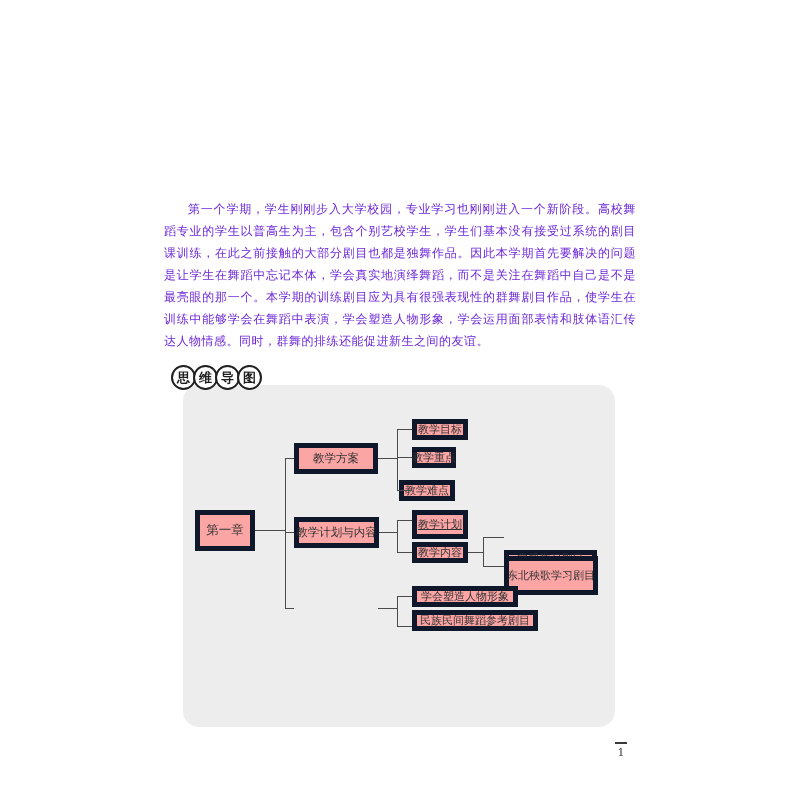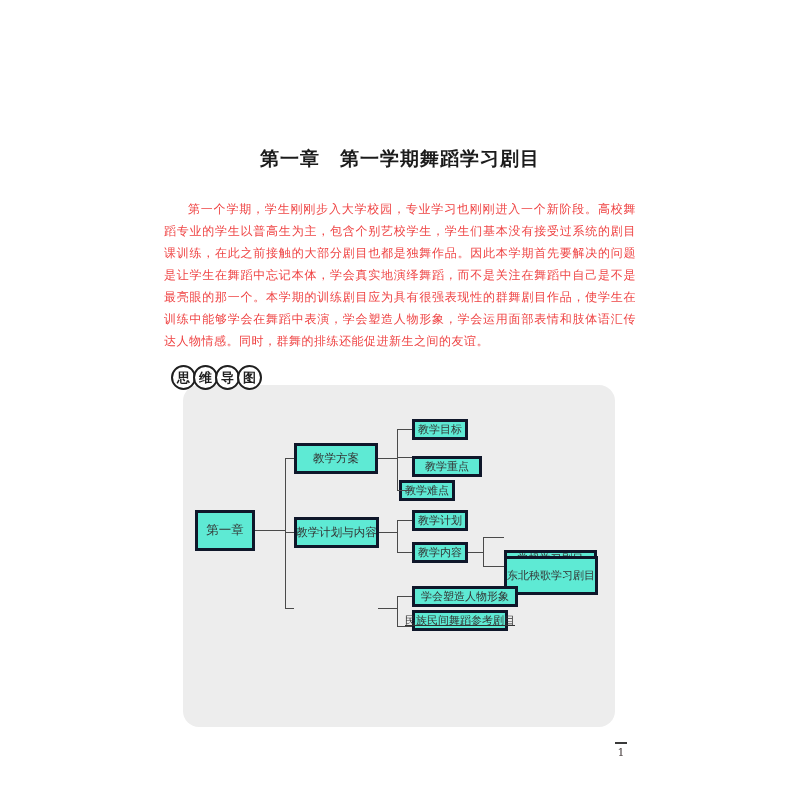--- a/index.html
+++ b/index.html
@@ -8,81 +8,80 @@
     font-family:"DejaVu Serif", serif; overflow:hidden;
   }
   .chapter-title {
     position:absolute; left:164px; top:146px; width:472px;
     text-align:center; font-family:"DejaVu Sans","Liberation Sans",sans-serif;
     font-weight:bold; font-size:19px; letter-spacing:1px; color:#1b1b1b;
     margin:0;
   }
   .body-text {
     position:absolute; left:164px; top:198px; width:472px;
-    font-size:12px; line-height:22px; letter-spacing:0.5px; color:#ef4444;
+    font-size:12px; line-height:22px; letter-spacing:0.5px; color:#6d28d9;
     text-align:justify; text-indent:2em; margin:0;
   }
   .mindmap-badge { position:absolute; left:171px; top:365px; display:flex; z-index:2; }
   .badge-circle {
     width:25px; height:25px; border:2px solid #1f1f1f; border-radius:50%;
     background:#ffffff; display:flex; align-items:center; justify-content:center;
     font-family:"DejaVu Sans","Liberation Sans",sans-serif; font-weight:bold;
     font-size:13px; color:#1f1f1f; margin-left:-3px; box-sizing:border-box;
   }
   .badge-circle:first-child { margin-left:0; }
   .mindmap-panel {
     position:absolute; left:183px; top:385px; width:432px; height:342px;
     background:#ededed; border-radius:16px;
   }
   .node {
-    position:absolute; background:#5eead4; border:3px solid #0f172a;
+    position:absolute; background:#fca5a5; border:5px solid #0f172a;
     display:flex; align-items:center; justify-content:center;
     font-family:"DejaVu Sans","Liberation Sans",sans-serif; color:#333333;
     box-sizing:border-box; white-space:nowrap;text-align:center;
   }
   .fs-root { font-size:12.5px;font-family:Liberation Mono, monospace; }
   .fs-branch { font-size:11.5px; }
   .fs-leaf { font-size:11px; }
   .hline, .vline { position:absolute; background:#4a4a4a; }
   .hline { height:1px; }
   .vline { width:1px; }
   .page-footer { position:absolute; left:605px; top:742px; width:32px; text-align:center; }
   .footer-rule { width:12px; height:2px; background:#3a3a3a; margin:0 auto 2px auto; }
   .footer-num { font-size:11px; color:#463c3c; font-family:"DejaVu Serif",serif; }
 </style>
 </head>
 <body>
 
 <div class="canvas">
 
-  <h1 class="chapter-title">第一章　第一学期舞蹈学习剧目</h1>
 
   <p class="body-text">第一个学期，学生刚刚步入大学校园，专业学习也刚刚进入一个新阶段。高校舞蹈专业的学生以普高生为主，包含个别艺校学生，学生们基本没有接受过系统的剧目课训练，在此之前接触的大部分剧目也都是独舞作品。因此本学期首先要解决的问题是让学生在舞蹈中忘记本体，学会真实地演绎舞蹈，而不是关注在舞蹈中自己是不是最亮眼的那一个。本学期的训练剧目应为具有很强表现性的群舞剧目作品，使学生在训练中能够学会在舞蹈中表演，学会塑造人物形象，学会运用面部表情和肢体语汇传达人物情感。同时，群舞的排练还能促进新生之间的友谊。</p>
 
   <div class="mindmap-badge">
     <span class="badge-circle">思</span>
     <span class="badge-circle">维</span>
     <span class="badge-circle">导</span>
     <span class="badge-circle">图</span>
   </div>
 
   <div class="mindmap-panel">
 
     <div class="node fs-root" style="left:12px;  top:125px; width:60px;  height:41px;">第一章</div>
     <div class="node fs-branch" style="left:111px; top:132px; width:85px;  height:31px;">教学计划与内容</div>
     <div class="node fs-branch" style="left:111px; top:58px;  width:84px;  height:31px;">教学方案</div>
     <div class="node fs-leaf" style="left:229px; top:34px;  width:56px;  height:21px;">教学目标</div>
-    <div class="node fs-leaf" style="left:229px; top:62px;  width:70px;  height:21px;margin-top:9px;">教学重点</div>
+    <div class="node fs-leaf" style="left:229px; top:62px;  width:44px;  height:21px;">教学重点</div>
     <div class="node fs-leaf" style="left:216px; top:95px;  width:56px;  height:21px;">教学难点</div>
-    <div class="node fs-leaf" style="left:229px; top:125px; width:56px;  height:21px;">教学计划</div>
+    <div class="node fs-leaf" style="left:229px; top:125px; width:56px;  height:29px;text-decoration:underline;">教学计划</div>
     <div class="node fs-leaf" style="left:229px; top:157px; width:56px;  height:21px;">教学内容</div>
     <div class="node fs-leaf" style="left:321px; top:142px; width:93px;  height:16px;margin-top:23px;">常规学习剧目</div>
     <div class="node fs-leaf" style="left:321px; top:171px; width:94px;  height:39px;">东北秧歌学习剧目</div>
     <div class="node fs-leaf" style="left:229px; top:201px; width:106px; height:21px;">学会塑造人物形象</div>
-    <div class="node fs-leaf" style="left:229px; top:225px; width:96px; height:21px;text-decoration:underline;">民族民间舞蹈参考剧目</div>
+    <div class="node fs-leaf" style="left:229px; top:225px; width:126px; height:21px;">民族民间舞蹈参考剧目</div>
 
     <div class="hline" style="left:72px;  top:145px; width:30px;"></div>
     <div class="vline" style="left:102px; top:73px;  height:151px;"></div>
     <div class="hline" style="left:102px; top:73px;  width:9px;"></div>
     <div class="hline" style="left:102px; top:147px; width:9px;"></div>
     <div class="hline" style="left:102px; top:223px; width:9px;"></div>
 
     <div class="hline" style="left:195px; top:73px;  width:19px;"></div>
     <div class="vline" style="left:214px; top:44px;  height:62px;"></div>
     <div class="hline" style="left:214px; top:44px;  width:15px;"></div>

